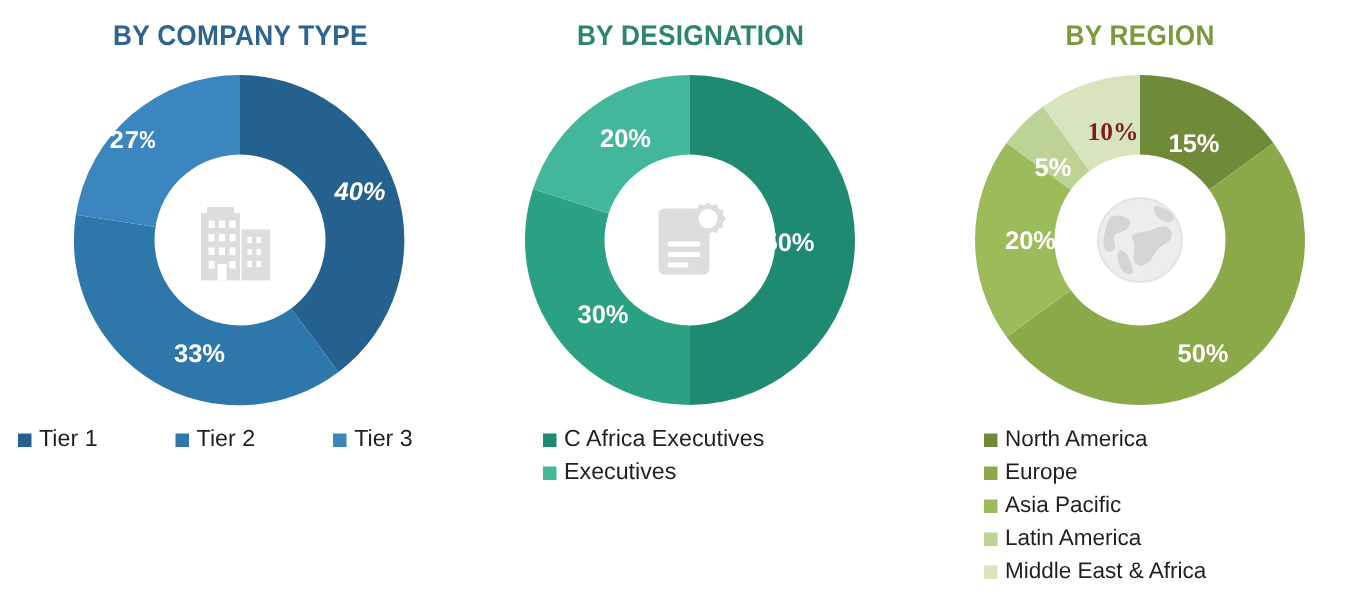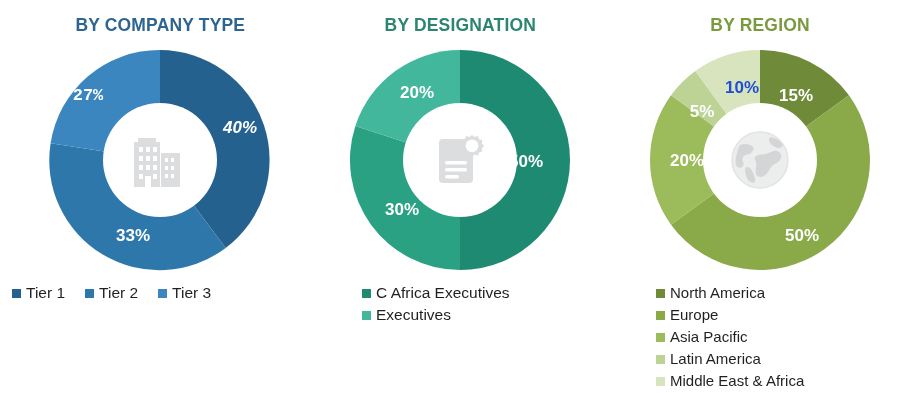--- a/index.html
+++ b/index.html
@@ -53,21 +53,22 @@
   .pct-label {
     position: absolute;
     font-weight: bold;
     font-size: 17px;
     color: #ffffff;
     white-space: nowrap;
     pointer-events: none;
     transform: translate(-50%, -50%);
   }
   .pct-label.dark {
-    color: #1d4ed8;
+    color: #7f1d1d;
+    font-family: Liberation Serif, serif;
   }
   .center-icon {
     position: absolute;
     left: 50%;
     top: 50%;
     transform: translate(-50%, -50%);
     width: 82px;
     height: 82px;
     display: flex;
     align-items: center;
@@ -107,21 +108,21 @@
     line-height: 20px;
   }
 
   
   #panel-company .panel-title { color: #2e6490; }
   #panel-company .legend {
     left: 12px;
     top: 283px;
     width: 276px;
   }
-  #panel-company .legend-row { gap: 20px; }
+  #panel-company .legend-row { gap: 52px; }
   #panel-company .legend-text { font-size: 15.5px; }
 
   
   #panel-designation .panel-title { color: #2b8571; }
   #panel-designation .legend {
     left: 62px;
     top: 283px;
   }
   #panel-designation .legend-text { font-size: 15.5px; }
 

